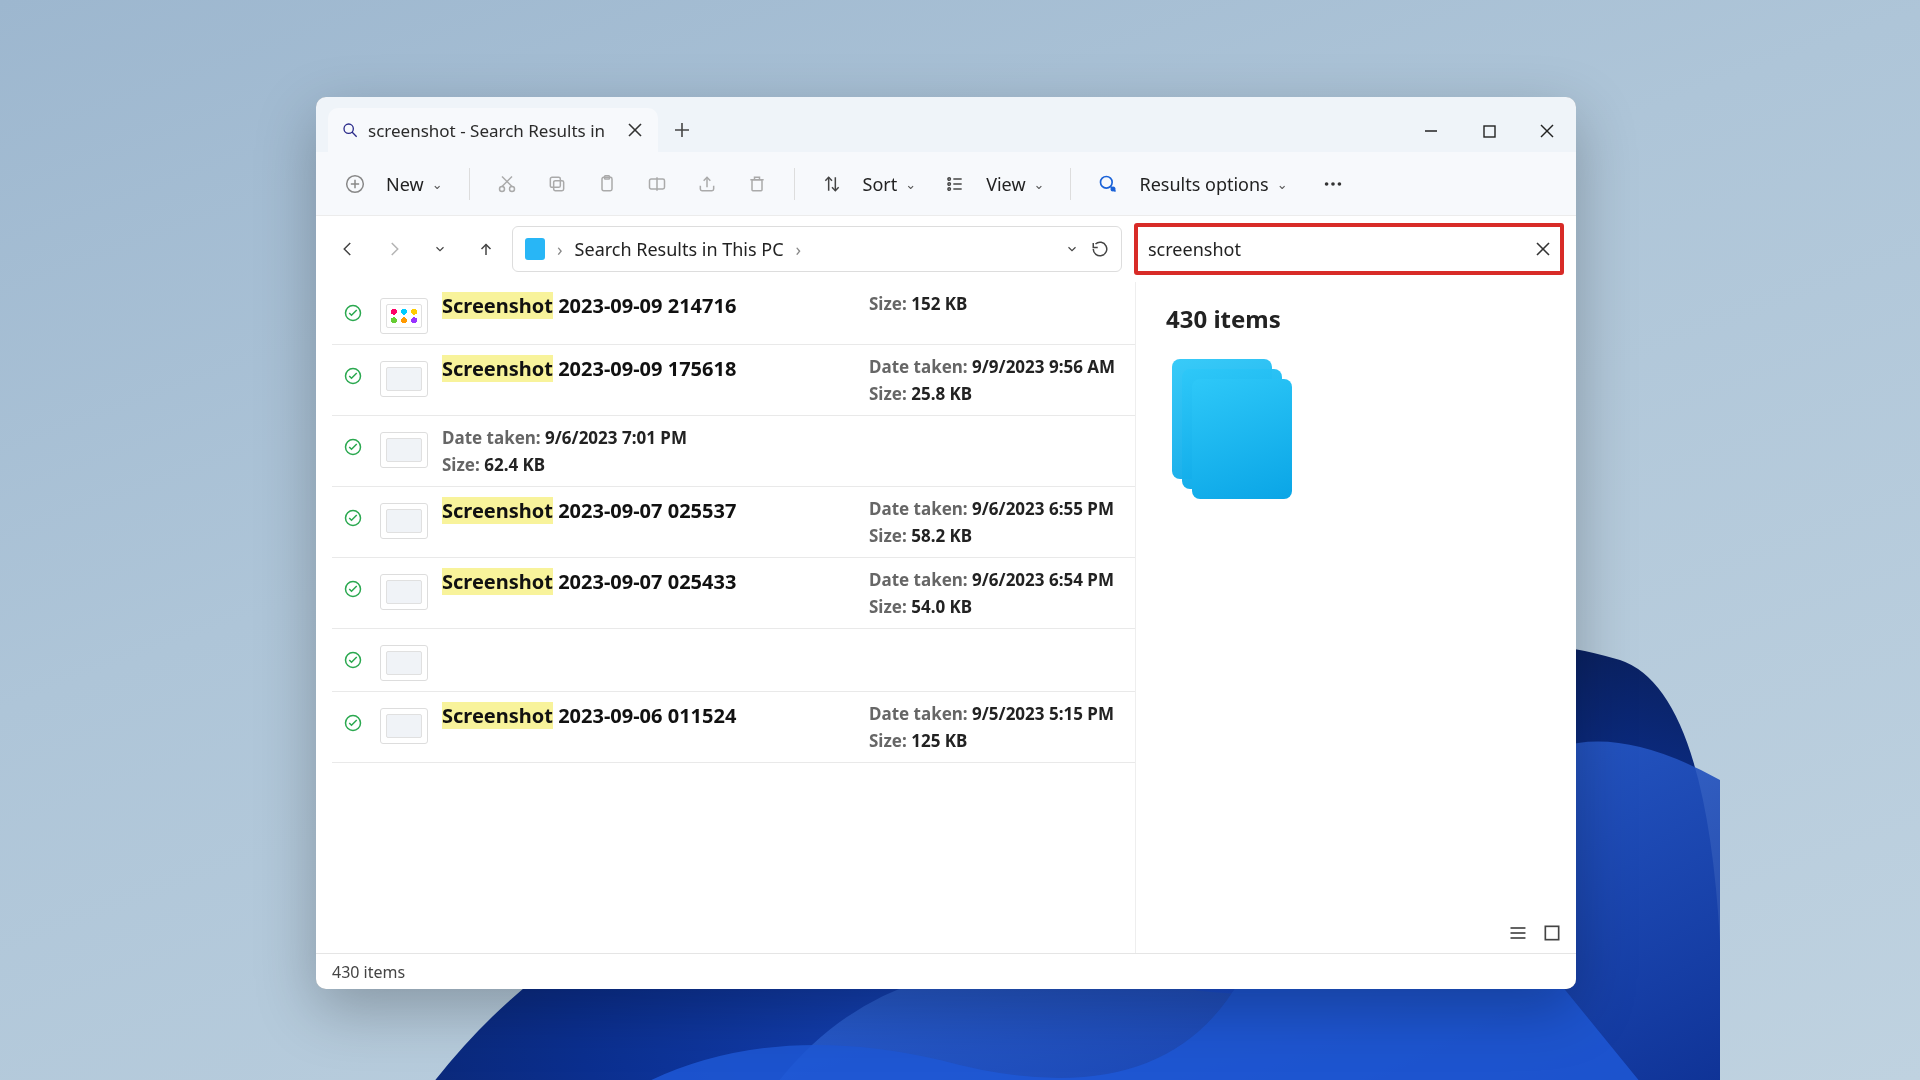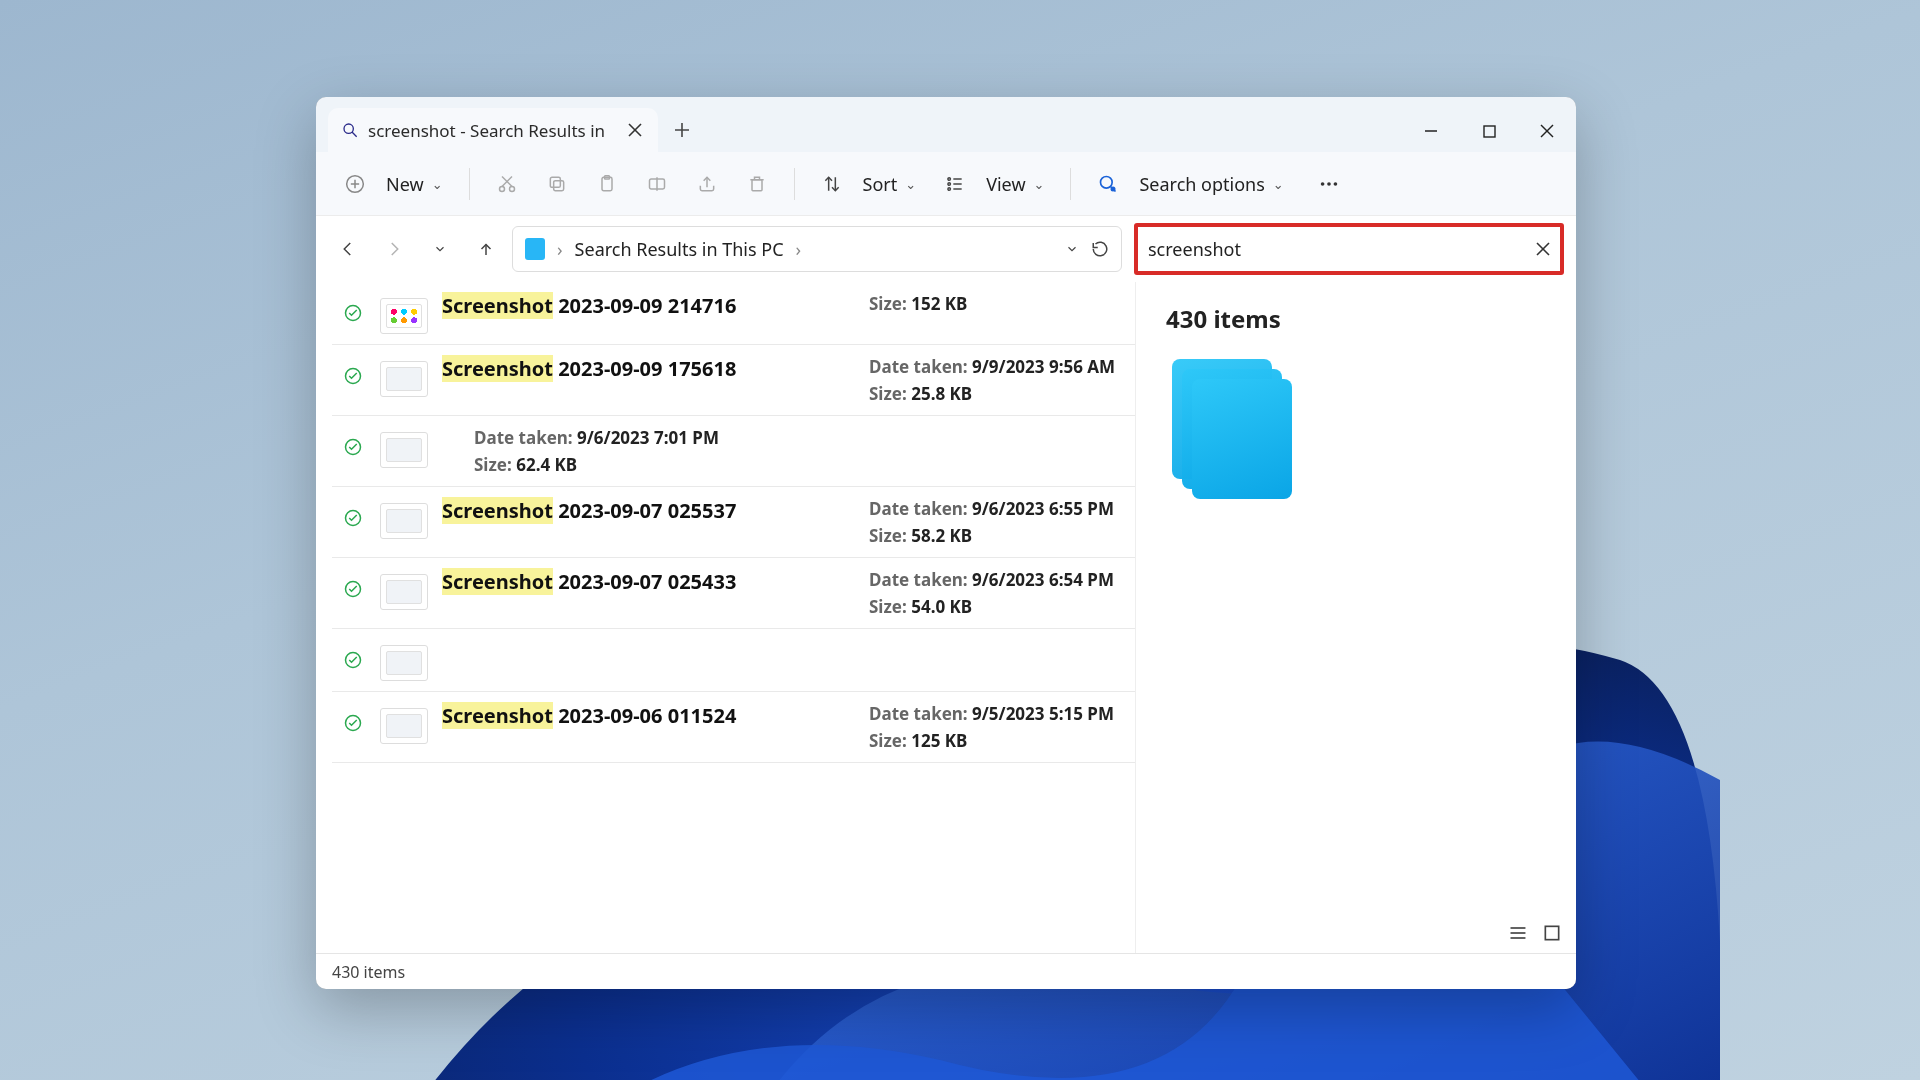--- a/index.html
+++ b/index.html
@@ -177,21 +177,21 @@
     radial-gradient(circle at 50% 70%, #f90 0 3px, transparent 3px),
     radial-gradient(circle at 80% 70%, #93f 0 3px, transparent 3px),
     #fff;
   }
   .row .info { flex:1; display:flex; flex-direction:column;}
   .row .name { font-size:20px; color:#111; line-height:1.4;}
   .row .name .hl { background:#f8f39b; }
   .row .meta-col {
     width:250px; flex-shrink:0;
     display:flex; flex-direction:column; gap:4px;
-    font-size:17px; color:#222;margin-left:32px;
+    font-size:17px; color:#222;
   }
   .row .meta-col .lbl { color:#666; }
   .results::-webkit-scrollbar{width:12px;}
   .results::-webkit-scrollbar-thumb{background:#ccc;border-radius:6px;}
   
   .statusbar {
     height:36px; border-top:1px solid #e5e5e5;
     display:flex; align-items:center;
     padding:0 16px;
     font-size:16px; color:#444;
@@ -357,21 +357,21 @@
     </div>
     <div class="sep"></div>
     <div class="tool-btn">
       <span class="icon">
         <svg width="20" height="20" viewBox="0 0 24 24" fill="none" stroke="#1a62d8" stroke-width="2">
             <circle cx="10" cy="10" r="7"></circle>
             <line x1="15" y1="15" x2="21" y2="21"></line>
             <circle cx="18" cy="18" r="3" fill="#1a62d8" stroke="none"></circle>
           </svg>
       </span>
-      <span class="label">Search options</span>
+      <span class="label">Results options</span>
       <span class="chev">⌄</span>
     </div>
     <div class="tool-btn icononly" style="margin-left:6px;">
       <span class="icon">
         <svg width="22" height="22" viewBox="0 0 24 24" fill="#333">
             <circle cx="5" cy="12" r="2"></circle>
             <circle cx="12" cy="12" r="2"></circle>
             <circle cx="19" cy="12" r="2"></circle>
           </svg>
       </span>

